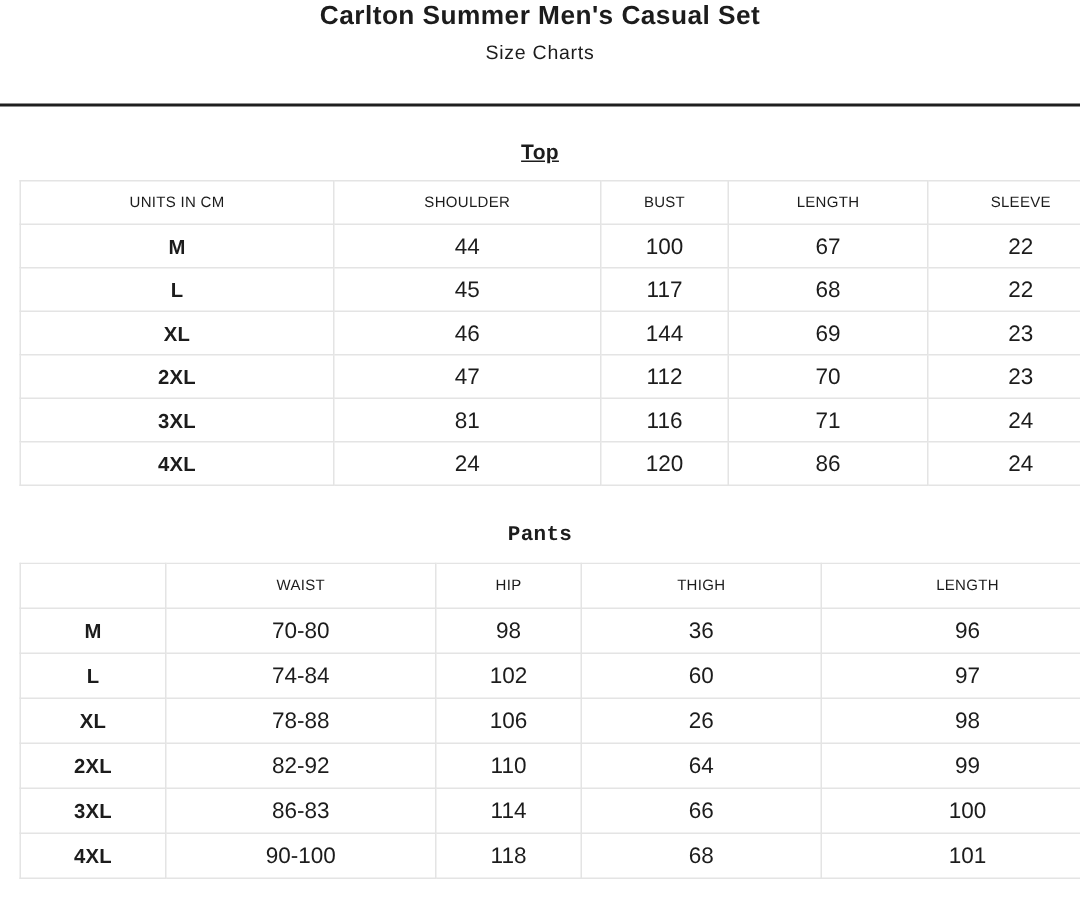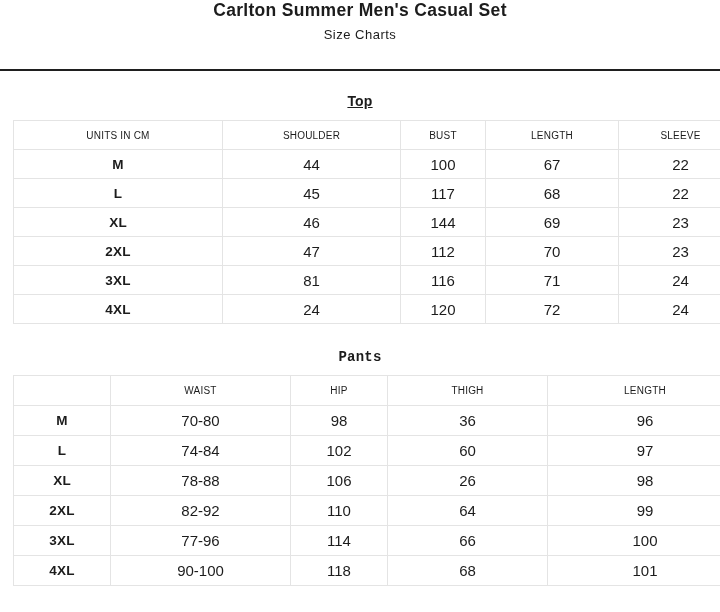--- a/index.html
+++ b/index.html
@@ -144,21 +144,21 @@
             <th>3XL</th>
             <td>81</td>
             <td>116</td>
             <td>71</td>
             <td>24</td>
           </tr>
           <tr>
             <th>4XL</th>
             <td>24</td>
             <td>120</td>
-            <td>72</td>
+            <td>86</td>
             <td>24</td>
           </tr>
         </tbody>
       </table>
     </div>
   </section>
 
   <section>
     <h2 class="section-title pants-title">Pants</h2>
     <div class="table-clip">
@@ -203,21 +203,21 @@
           </tr>
           <tr>
             <th>2XL</th>
             <td>82-92</td>
             <td>110</td>
             <td>64</td>
             <td>99</td>
           </tr>
           <tr>
             <th>3XL</th>
-            <td>77-96</td>
+            <td>86-83</td>
             <td>114</td>
             <td>66</td>
             <td>100</td>
           </tr>
           <tr>
             <th>4XL</th>
             <td>90-100</td>
             <td>118</td>
             <td>68</td>
             <td>101</td>

